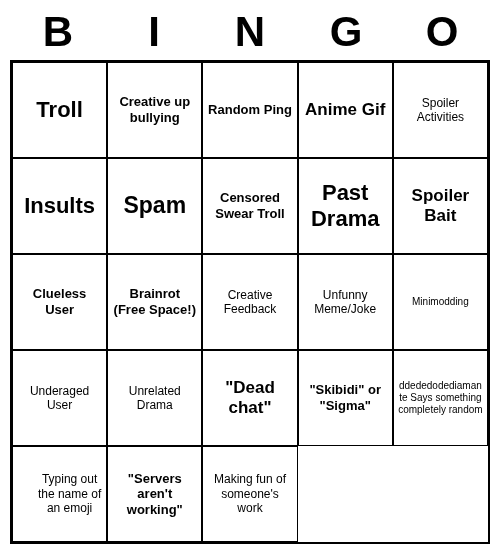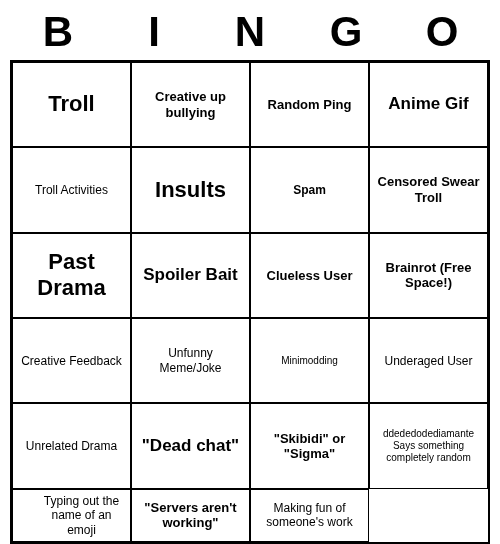--- a/index.html
+++ b/index.html
@@ -21,21 +21,21 @@
       padding: 8px 0 4px 0;
     }
     .bingo-title span {
       font-size: 42px;
       font-weight: bold;
       width: 60px;
       text-align: center;
     }
     .bingo-grid {
       display: grid;
-      grid-template-columns: repeat(4, 1fr);
+      grid-template-columns: repeat(5, 1fr);
       grid-template-rows: repeat(5, 1fr);
       width: 480px;
       height: 488px;
       border: 2px solid #000;
     }
     .bingo-cell {
       border: 1px solid #000;
       display: flex;
       align-items: center;
       justify-content: center;
@@ -55,23 +55,23 @@
   <span>N</span>
   <span>G</span>
   <span>O</span>
 </div>
 
 <div class="bingo-grid">
 <div class="bingo-cell" style="font-size: 22px; font-weight: bold;">Troll</div>
     <div class="bingo-cell" style="font-weight: bold; font-size: 13px;">Creative up bullying</div>
     <div class="bingo-cell" style="font-weight: bold; font-size: 13px;">Random Ping</div>
     <div class="bingo-cell" style="font-size: 17px; font-weight: bold;">Anime Gif</div>
-    <div class="bingo-cell" style="font-size: 12px;">Troll Activities</div>
+    <div class="bingo-cell" style="font-size: 12px;">Spoiler Activities</div>
     <div class="bingo-cell" style="font-size: 22px; font-weight: bold;">Insults</div>
-    <div class="bingo-cell" style="font-size: 12px; font-weight: bold;">Spam</div>
+    <div class="bingo-cell" style="font-size: 23px; font-weight: bold;">Spam</div>
     <div class="bingo-cell" style="font-weight: bold; font-size: 13px;">Censored Swear Troll</div>
     <div class="bingo-cell" style="font-size: 22px; font-weight: bold;">Past Drama</div>
     <div class="bingo-cell" style="font-size: 17px; font-weight: bold;">Spoiler Bait</div>
     <div class="bingo-cell" style="font-weight: bold; font-size: 13px;">Clueless User</div>
     <div class="bingo-cell" style="font-weight: bold; font-size: 13px;">Brainrot (Free Space!)</div>
     <div class="bingo-cell" style="font-size: 12px;">Creative Feedback</div>
     <div class="bingo-cell" style="font-size: 12px;">Unfunny Meme/Joke</div>
     <div class="bingo-cell" style="font-size: 10px;">Minimodding</div>
     <div class="bingo-cell" style="font-size: 12px;">Underaged User</div>
     <div class="bingo-cell" style="font-size: 12px;">Unrelated Drama</div>

